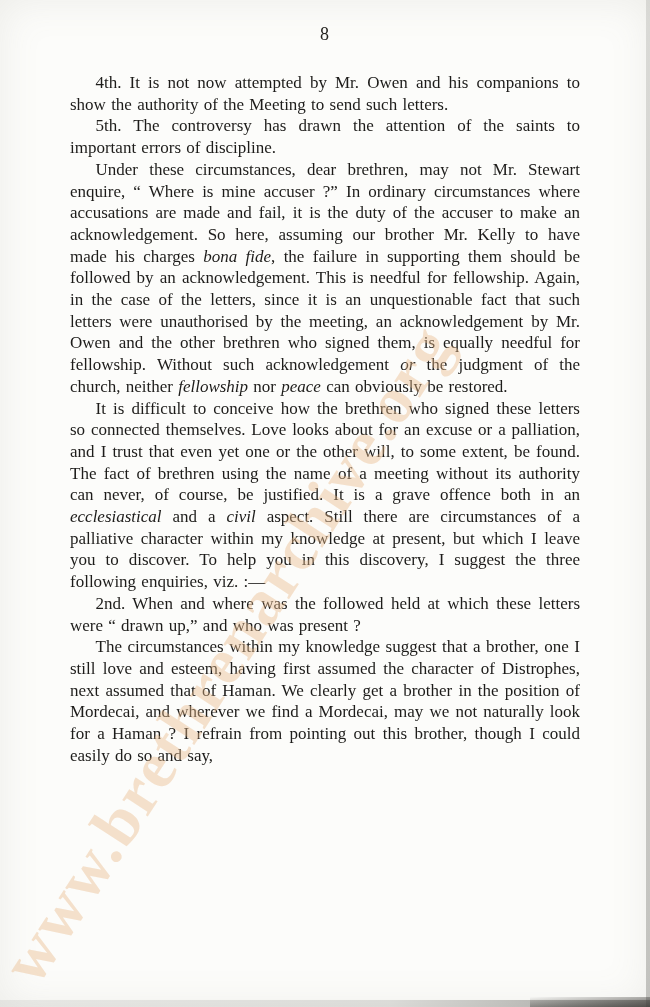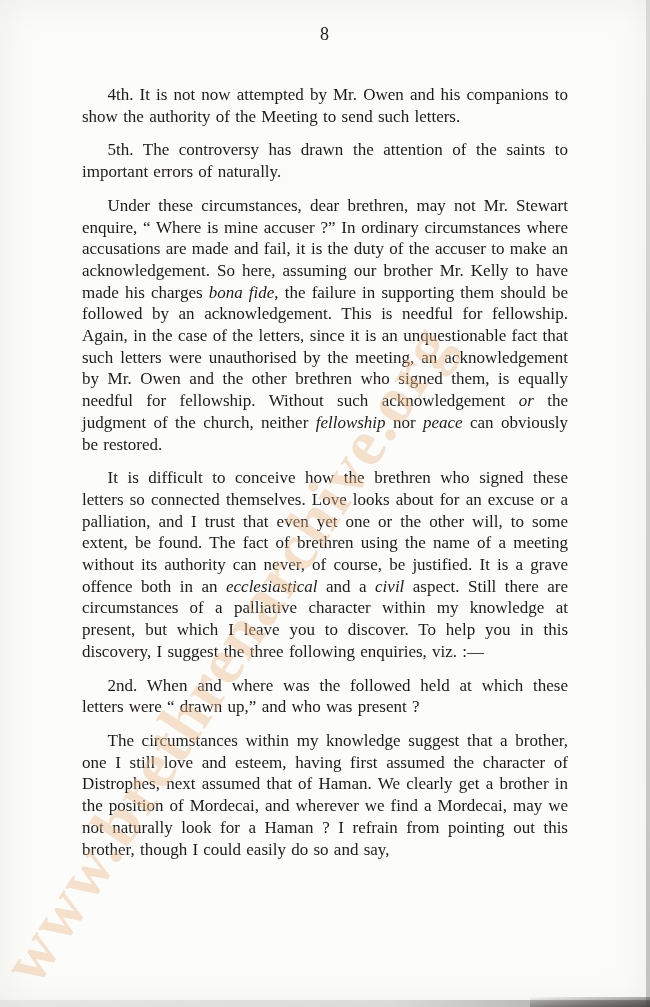--- a/index.html
+++ b/index.html
@@ -28,21 +28,21 @@
     position: absolute;
     top: 72px;
     left: 70px;
     width: 510px;
     font-size: 17px;
     line-height: 21.7px;
     text-align: justify;
     word-spacing: 1px;
   }
   .page-text p {
-    margin: 12px;
+    margin: 0;
     text-indent: 1.5em;
   }
   .page-text i {
     font-style: italic;
   }
   .watermark {
     position: absolute;
     left: 18px;
     top: 938px;
     transform: rotate(-57deg);
@@ -87,21 +87,21 @@
   }
 </style>
 </head>
 <body>
 
 <div class="page">
   <div class="page-number">8</div>
 
   <div class="page-text">
       <p><span>4th. It is not now attempted by Mr. Owen and his companions to show the authority of the Meeting to send such letters.</span></p>
-      <p><span>5th. The controversy has drawn the attention of the saints to important errors of naturally.</span></p>
+      <p><span>5th. The controversy has drawn the attention of the saints to important errors of discipline.</span></p>
       <p><span>Under these circumstances, dear brethren, may not Mr. Stewart enquire, “ Where is mine accuser ?”  In ordinary circumstances where accusations are made and fail, it is the duty of the accuser to make an acknowledgement.  So here, assuming our brother Mr. Kelly to have made his charges </span><i>bona fide</i><span>, the failure in supporting them should be followed by an acknowledgement. This is needful for fellowship.  Again, in the case of the letters, since it is an unquestionable fact that such letters were unauthorised by the meeting, an acknowledgement by Mr. Owen and the other brethren who signed them, is equally needful for fellowship.  Without such acknowledgement </span><i>or</i><span> the judgment of the church, neither </span><i>fellowship</i><span> nor </span><i>peace</i><span> can obviously be restored.</span></p>
       <p><span>It is difficult to conceive how the brethren who signed these letters so connected themselves.  Love looks about for an excuse or a palliation, and I trust that even yet one or the other will, to some extent, be found.  The fact of brethren using the name of a meeting without its authority can never, of course, be justified.  It is a grave offence both in an </span><i>ecclesiastical</i><span> and a </span><i>civil</i><span> aspect. Still there are circumstances of a palliative character within my knowledge at present, but which I leave you to discover.  To help you in this discovery, I suggest the three following enquiries, viz. :—</span></p>
       <p><span>2nd. When and where was the followed held at which these letters were “ drawn up,” and who was present ?</span></p>
       <p><span>The circumstances within my knowledge suggest that a brother, one I still love and esteem, having first assumed the character of Distrophes, next assumed that of Haman.  We clearly get a brother in the position of Mordecai, and wherever we find a Mordecai, may we not naturally look for a Haman ?  I refrain from pointing out this brother, though I could easily do so and say,</span></p>
     </div>
 
   <div class="watermark">www.brethrenarchive.org</div>
 
   <div class="scan-edge-right"></div>
   <div class="scan-edge-bottom"></div>

